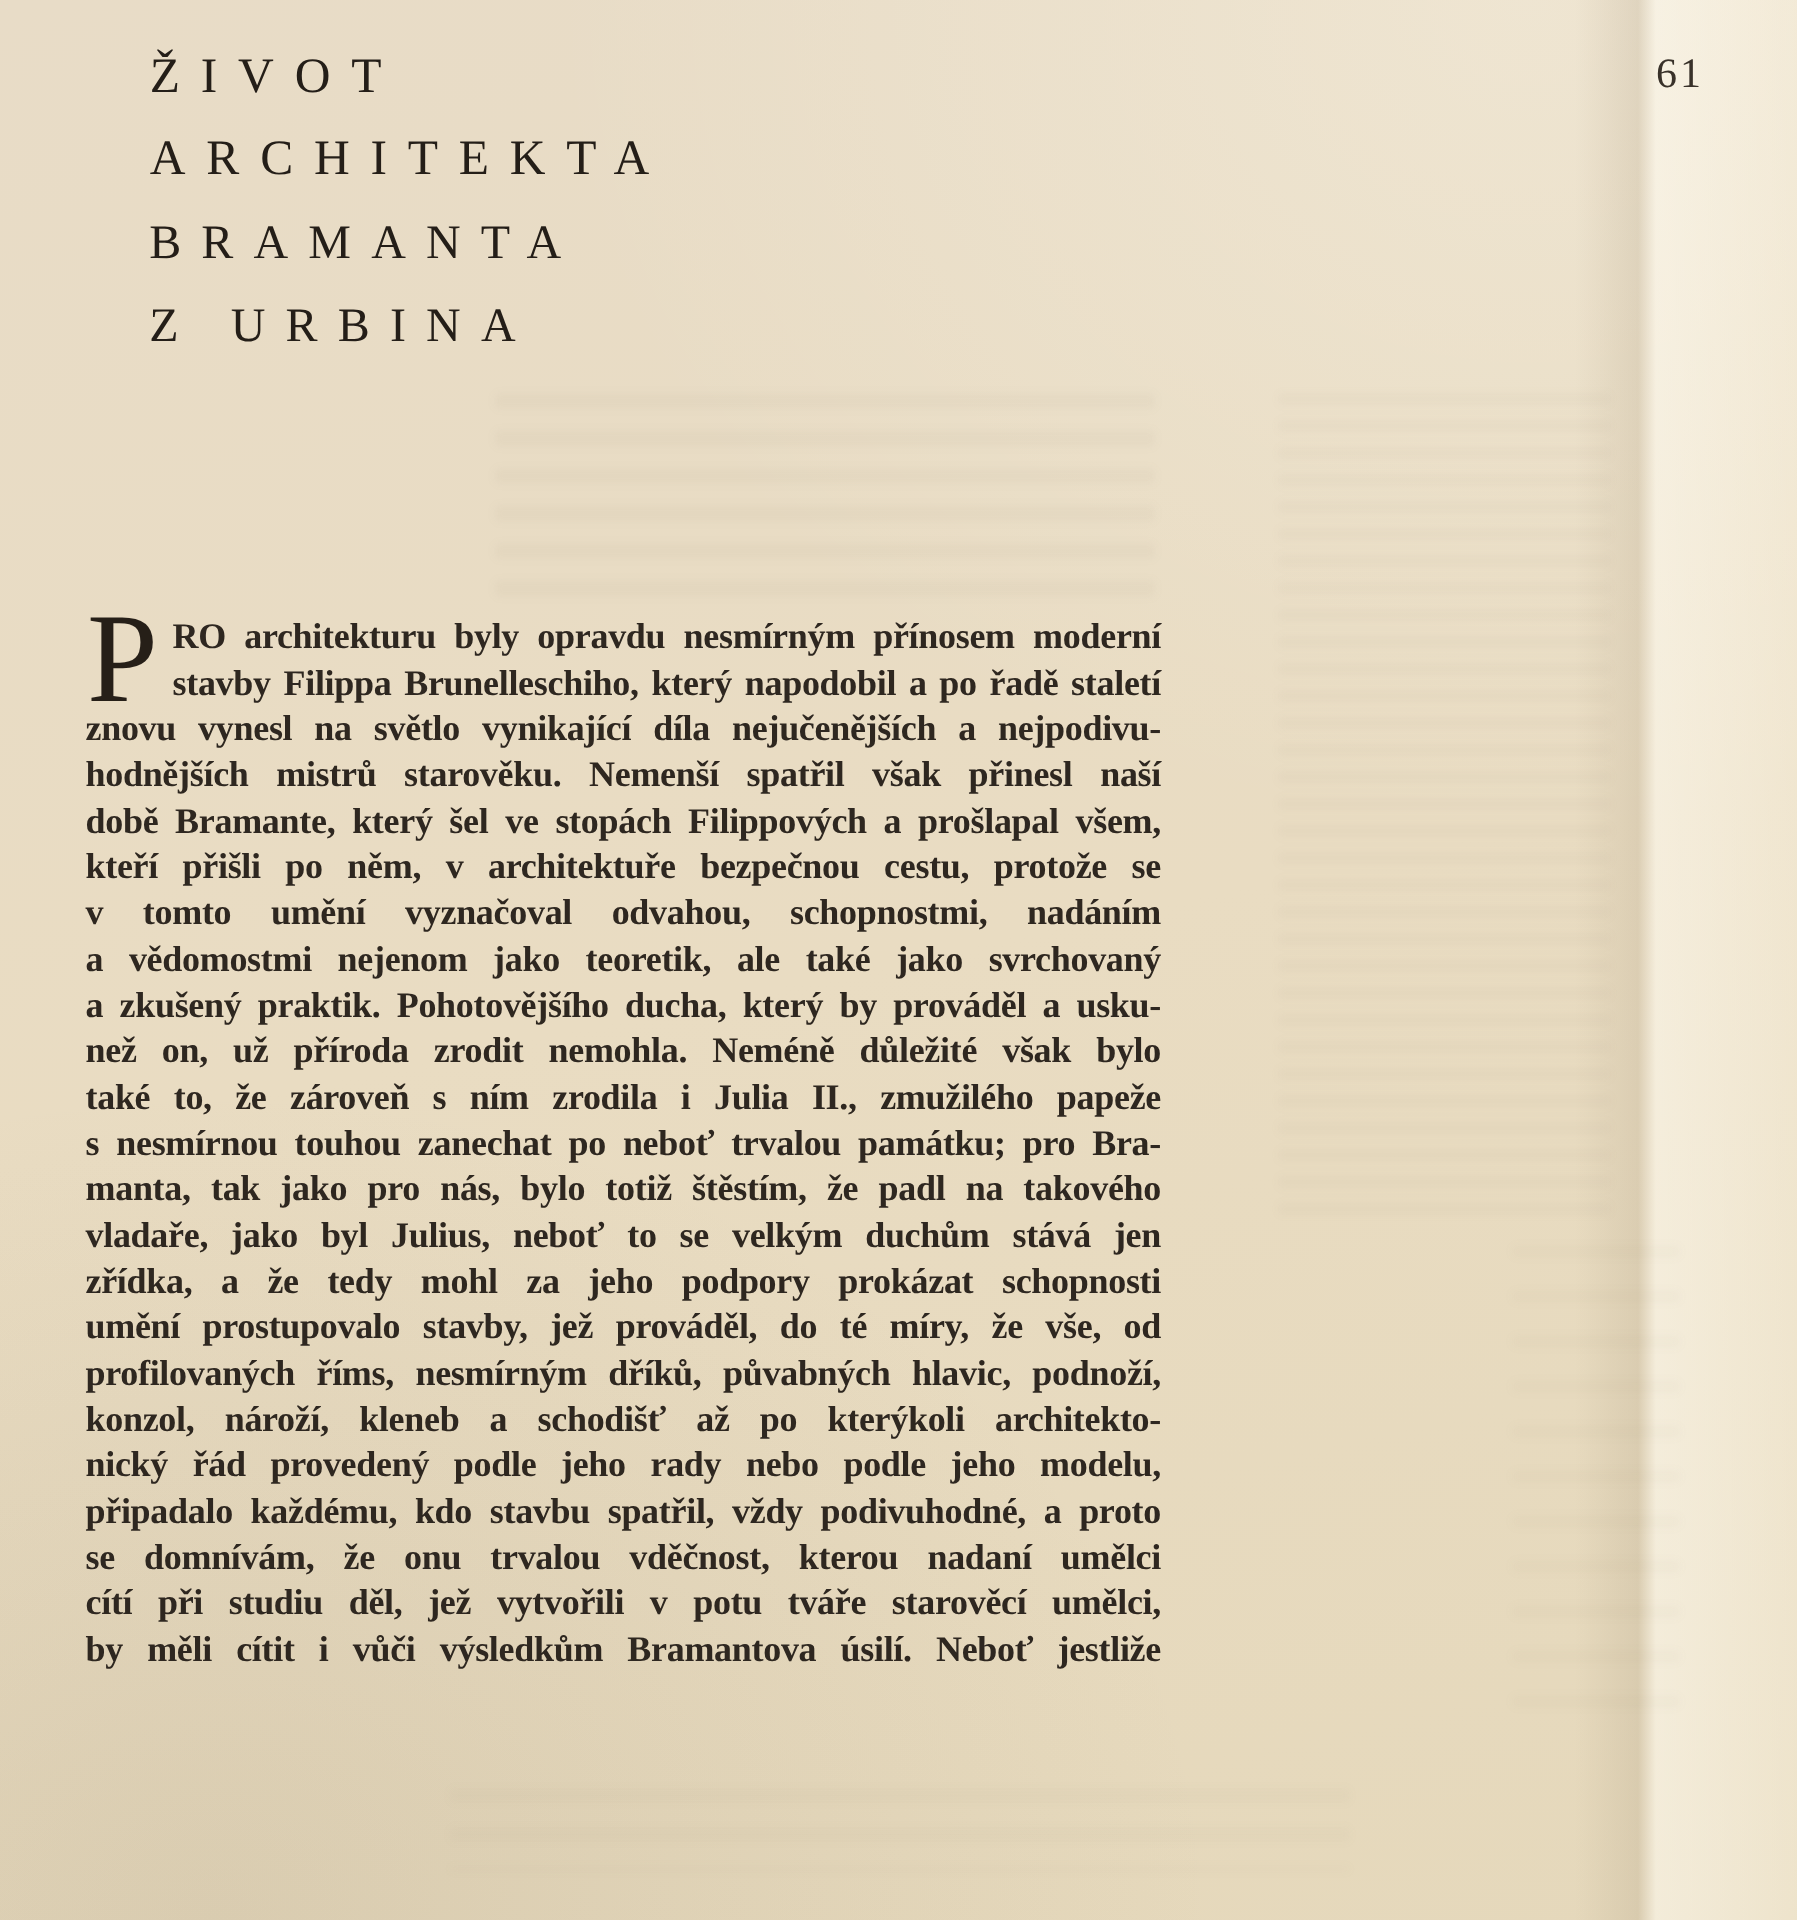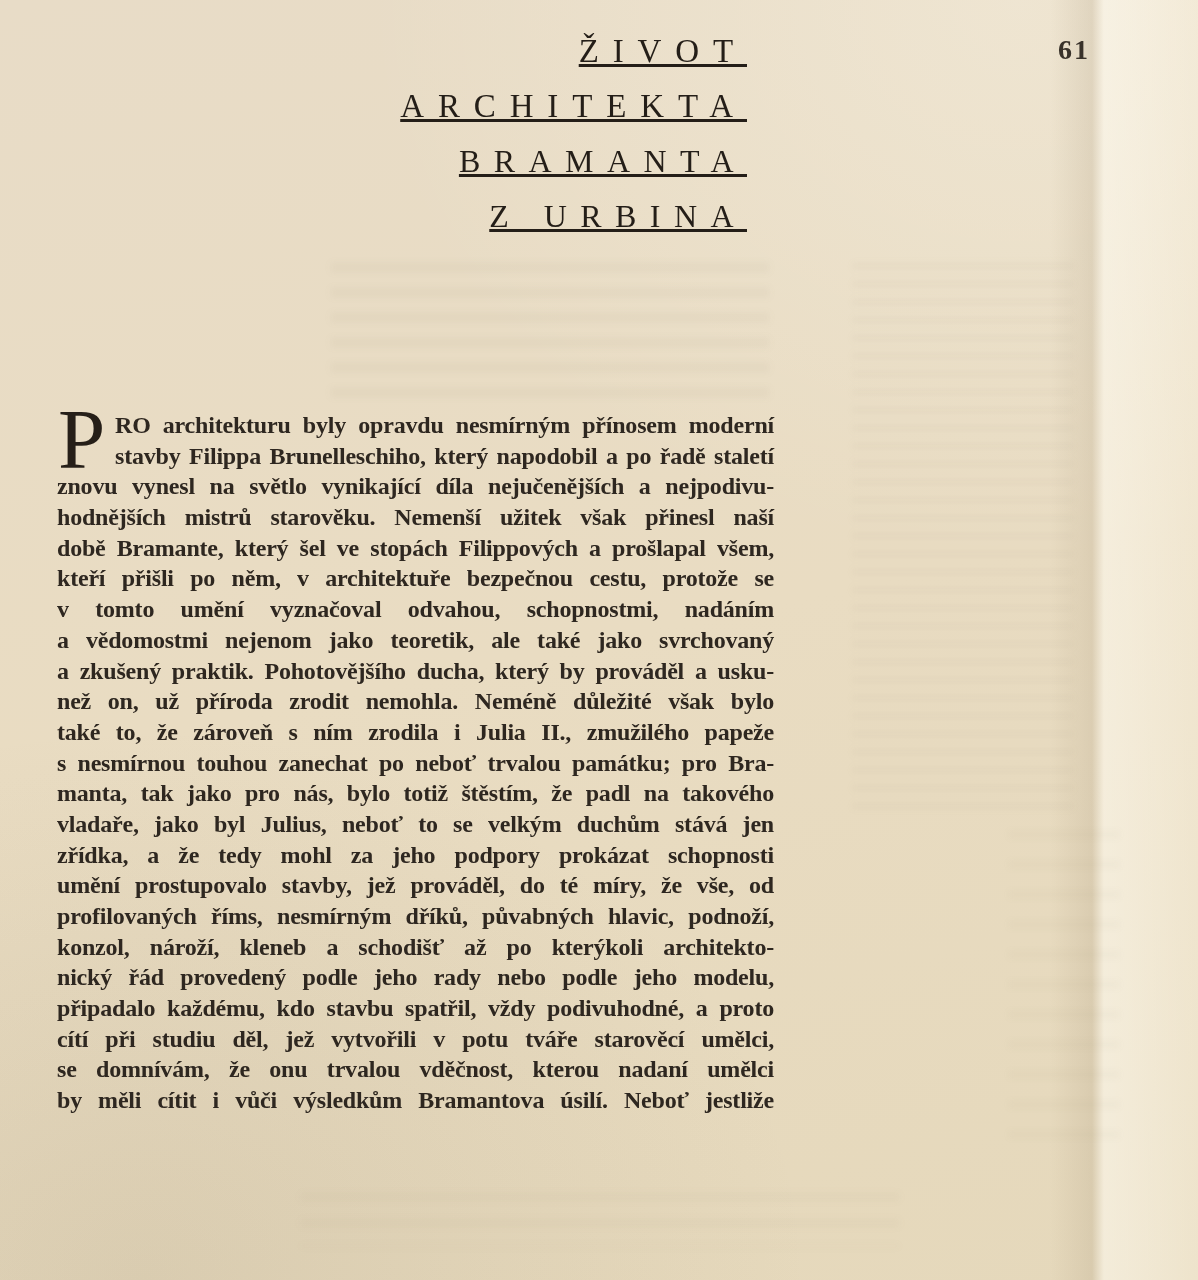--- a/index.html
+++ b/index.html
@@ -20,34 +20,34 @@
   .ghost-a{left:330px;top:262px;width:440px;height:146px;
     background:repeating-linear-gradient(180deg, rgba(141,128,106,.10) 0 11px, rgba(0,0,0,0) 11px 25px);}
   .ghost-b{left:852px;top:262px;width:222px;height:556px;
     background:repeating-linear-gradient(180deg, rgba(141,128,106,.09) 0 8px, rgba(0,0,0,0) 8px 18px);}
   .ghost-c{left:1008px;top:830px;width:112px;height:330px;
     background:repeating-linear-gradient(180deg, rgba(141,128,106,.07) 0 9px, rgba(0,0,0,0) 9px 30px);}
   .ghost-d{left:300px;top:1192px;width:600px;height:56px;
     background:repeating-linear-gradient(180deg, rgba(141,128,106,.08) 0 10px, rgba(0,0,0,0) 10px 26px);}
 
   .title{
-    position:absolute;left:97px;top:24px;width:650px;
-    text-align:right;color:#241e18;text-decoration:underline;
+    position:absolute;left:86px;top:24px;width:650px;
+    text-align:left;color:#241e18;
   }
   .title-line{
     height:55px;line-height:55px;
     font-size:33px;font-weight:400;
     letter-spacing:.42em;text-indent:.42em;
     white-space:nowrap;
   }
   .title-line.big{font-size:32px;}
 
   .pagenum{
-    position:absolute;left:1058px;top:34px;
-    font-size:28px;color:#39322a;letter-spacing:2px;font-weight:bold;
+    position:absolute;left:1104px;top:34px;
+    font-size:28px;color:#39322a;letter-spacing:2px;
   }
 
   .bodytext{
     position:absolute;left:57px;top:410px;width:717px;
     color:#2e2720;font-size:24px;line-height:30.7px;
   }
   .line{
     height:30.7px;
     text-align:justify;
     text-align-last:justify;
@@ -79,35 +79,35 @@
     <div class="title-line">ARCHITEKTA</div>
     <div class="title-line big">BRAMANTA</div>
     <div class="title-line big">Z URBINA</div>
   </div>
 
   <div class="bodytext">
     <span class="dropcap">P</span>
     <div class="line indent">RO architekturu byly opravdu nesmírným přínosem moderní</div>
     <div class="line indent">stavby Filippa Brunelleschiho, který napodobil a po řadě staletí</div>
     <div class="line">znovu vynesl na světlo vynikající díla nejučenějších a nejpodivu-</div>
-    <div class="line">hodnějších mistrů starověku. Nemenší užitek však přinesl naší</div>
+    <div class="line">hodnějších mistrů starověku. Nemenší spatřil však přinesl naší</div>
     <div class="line">době Bramante, který šel ve stopách Filippových a prošlapal všem,</div>
     <div class="line">kteří přišli po něm, v architektuře bezpečnou cestu, protože se</div>
     <div class="line">v tomto umění vyznačoval odvahou, schopnostmi, nadáním</div>
     <div class="line">a vědomostmi nejenom jako teoretik, ale také jako svrchovaný</div>
     <div class="line">a zkušený praktik. Pohotovějšího ducha, který by prováděl a usku-</div>
     <div class="line">než on, už příroda zrodit nemohla. Neméně důležité však bylo</div>
     <div class="line">také to, že zároveň s ním zrodila i Julia II., zmužilého papeže</div>
     <div class="line">s nesmírnou touhou zanechat po neboť trvalou památku; pro Bra-</div>
     <div class="line">manta, tak jako pro nás, bylo totiž štěstím, že padl na takového</div>
     <div class="line">vladaře, jako byl Julius, neboť to se velkým duchům stává jen</div>
     <div class="line">zřídka, a že tedy mohl za jeho podpory prokázat schopnosti</div>
     <div class="line">umění prostupovalo stavby, jež prováděl, do té míry, že vše, od</div>
     <div class="line">profilovaných říms, nesmírným dříků, půvabných hlavic, podnoží,</div>
     <div class="line">konzol, nároží, kleneb a schodišť až po kterýkoli architekto-</div>
     <div class="line">nický řád provedený podle jeho rady nebo podle jeho modelu,</div>
     <div class="line">připadalo každému, kdo stavbu spatřil, vždy podivuhodné, a proto</div>
+    <div class="line">se domnívám, že onu trvalou vděčnost, kterou nadaní umělci</div>
     <div class="line">cítí při studiu děl, jež vytvořili v potu tváře starověcí umělci,</div>
-    <div class="line">se domnívám, že onu trvalou vděčnost, kterou nadaní umělci</div>
     <div class="line">by měli cítit i vůči výsledkům Bramantova úsilí. Neboť jestliže</div>
   </div>
 
 </div>
 
 </body></html>

